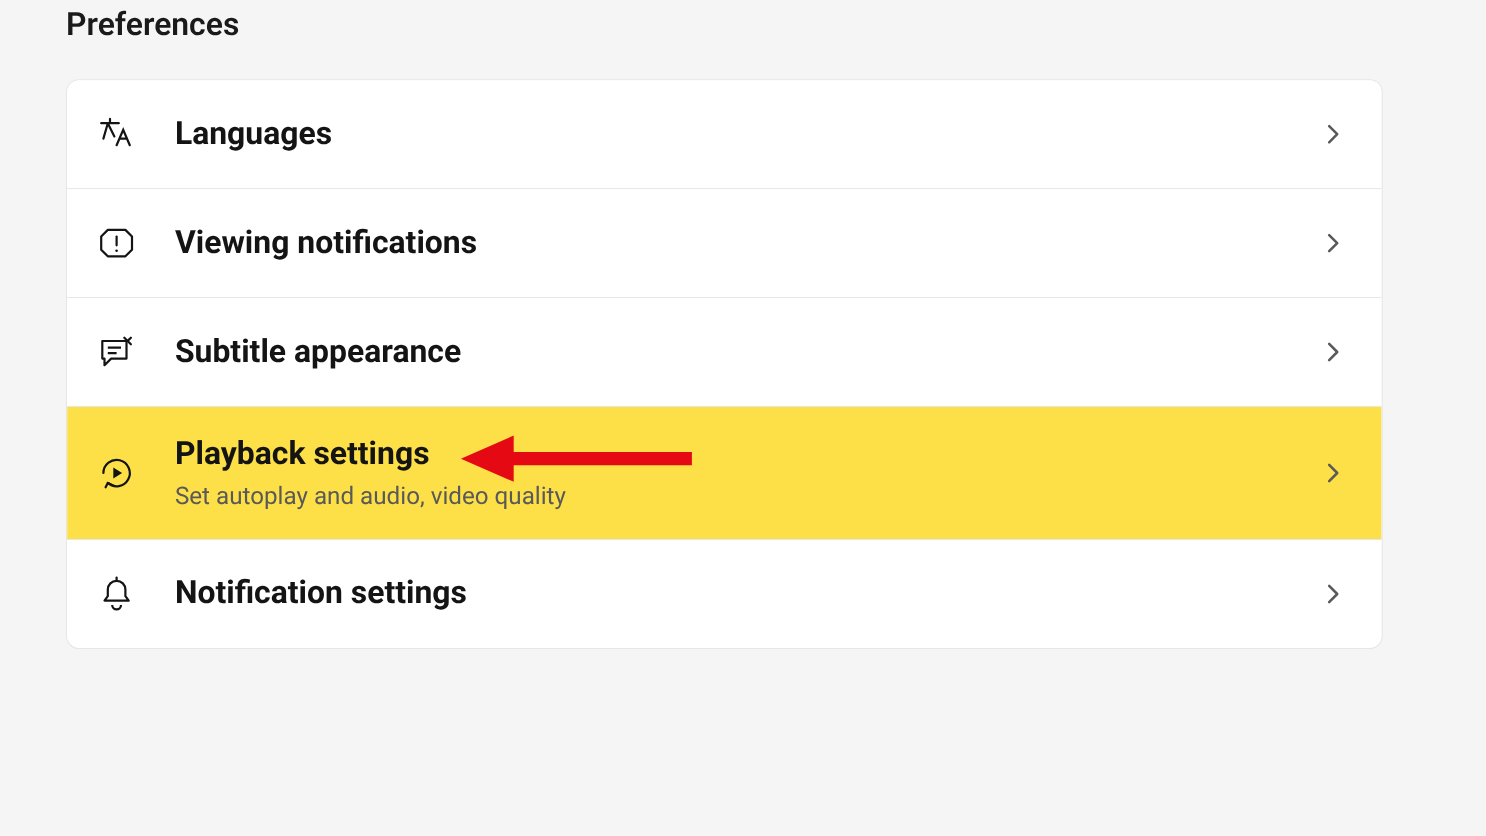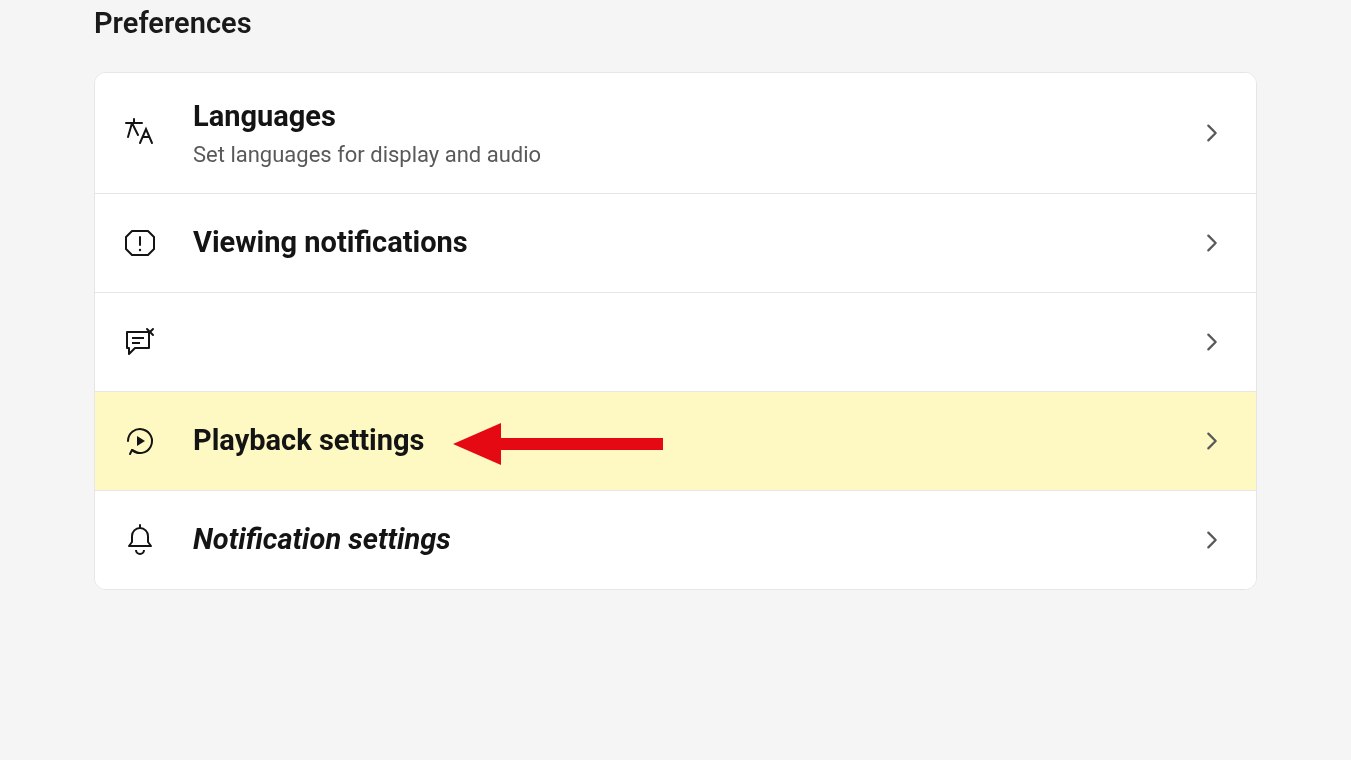--- a/index.html
+++ b/index.html
@@ -4,21 +4,21 @@
   <style>
     * { box-sizing: border-box; margin: 0; padding: 0; }
     body {
       font-family: -apple-system, BlinkMacSystemFont, "Segoe UI", Roboto, Helvetica, Arial, sans-serif;
       background: #f5f5f5;
       width: 1351px;
       height: 760px;
       overflow: hidden;
     }
     .container {
-      padding-left: 94px;
+      padding-left: 60px;
       padding-right: 94px;
     }
     .section-title {
       font-size: 29px;
       font-weight: 600;
       color: #1a1a1a;
       margin-top: 6px;
       margin-bottom: 32px;
     }
     .card {
@@ -28,25 +28,24 @@
       overflow: hidden;
     }
     .row {
       display: flex;
       align-items: center;
       padding: 26px 30px 26px 22px;
       border-bottom: 1px solid #e6e6e6;
       background: #fff;
     }
     .row.highlight {
-      background: #fef9c3;
+      background: #fde047;
     }
     .row:last-child {
       border-bottom: none;
-      font-style: italic;
     }
     .row-icon {
       width: 46px;
       height: 46px;
       flex: 0 0 46px;
       display: flex;
       align-items: center;
       justify-content: center;
       color: #141414;
     }
@@ -111,21 +110,20 @@
 
     <div class="row">
       <div class="row-icon">
         <svg viewBox="0 0 40 40">
           <path d="M6 10 h16 M14 6 v4 M12 10 l-4 14 M12 10 l6 12" stroke-linecap="round"></path>
           <path d="M20 30 l6 -14 l6 14 M22.5 24 h7" stroke-linecap="round"></path>
         </svg>
       </div>
       <div class="row-text">
         <div class="row-title">Languages</div>
-        <div class="row-sub">Set languages for display and audio</div>
       </div>
       <div class="row-chevron">
         <svg viewBox="0 0 24 24">
             <path d="M8 4 l8 8 l-8 8" stroke-linecap="round" stroke-linejoin="round"></path>
           </svg>
       </div>
     </div>
 
     <div class="row">
       <div class="row-icon">
@@ -148,38 +146,40 @@
     <div class="row">
       <div class="row-icon">
         <svg viewBox="0 0 40 40">
           <path d="M7 10 h22 v16 h-14 l-6 6 v-6 h-2 z" stroke-linejoin="round"></path>
           <line x1="12" y1="16" x2="24" y2="16"></line>
           <line x1="12" y1="21" x2="20" y2="21"></line>
           <path d="M27 7 l6 6 M33 7 l-2 2" stroke-linecap="round"></path>
         </svg>
       </div>
       <div class="row-text">
+        <div class="row-title">Subtitle appearance</div>
       </div>
       <div class="row-chevron">
         <svg viewBox="0 0 24 24">
             <path d="M8 4 l8 8 l-8 8" stroke-linecap="round" stroke-linejoin="round"></path>
           </svg>
       </div>
     </div>
 
     <div class="row highlight">
       <div class="row-icon">
         <svg viewBox="0 0 40 40">
           <path d="M8 20 a12 12 0 1 1 4 9" stroke-linecap="round"></path>
           <path d="M10 33 l2 -4 l4 2" stroke-linecap="round" stroke-linejoin="round"></path>
           <path d="M17 15 l8 5 l-8 5 z" fill="#141414" stroke="none"></path>
         </svg>
       </div>
       <div class="row-text">
         <div class="row-title">Playback settings</div>
+        <div class="row-sub">Set autoplay and audio, video quality</div>
         <div class="arrow-annotation">
           <svg viewBox="0 0 220 50">
             <line x1="40" y1="25" x2="210" y2="25" stroke="#e50914" stroke-width="12"></line>
             <polygon points="0,25 48,4 48,46" fill="#e50914"></polygon>
           </svg>
         </div>
       </div>
       <div class="row-chevron">
         <svg viewBox="0 0 24 24">
             <path d="M8 4 l8 8 l-8 8" stroke-linecap="round" stroke-linejoin="round"></path>

